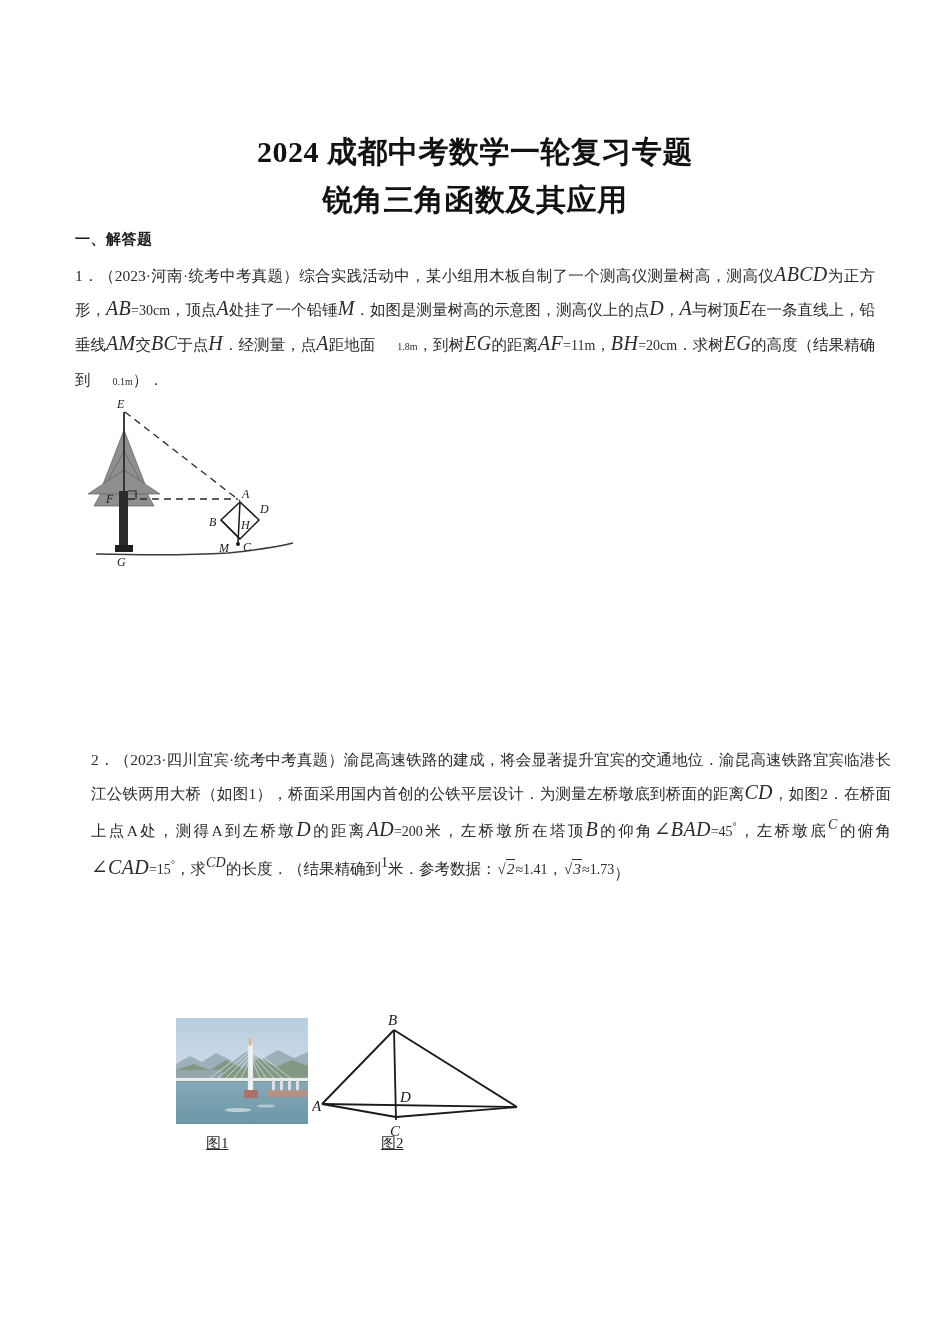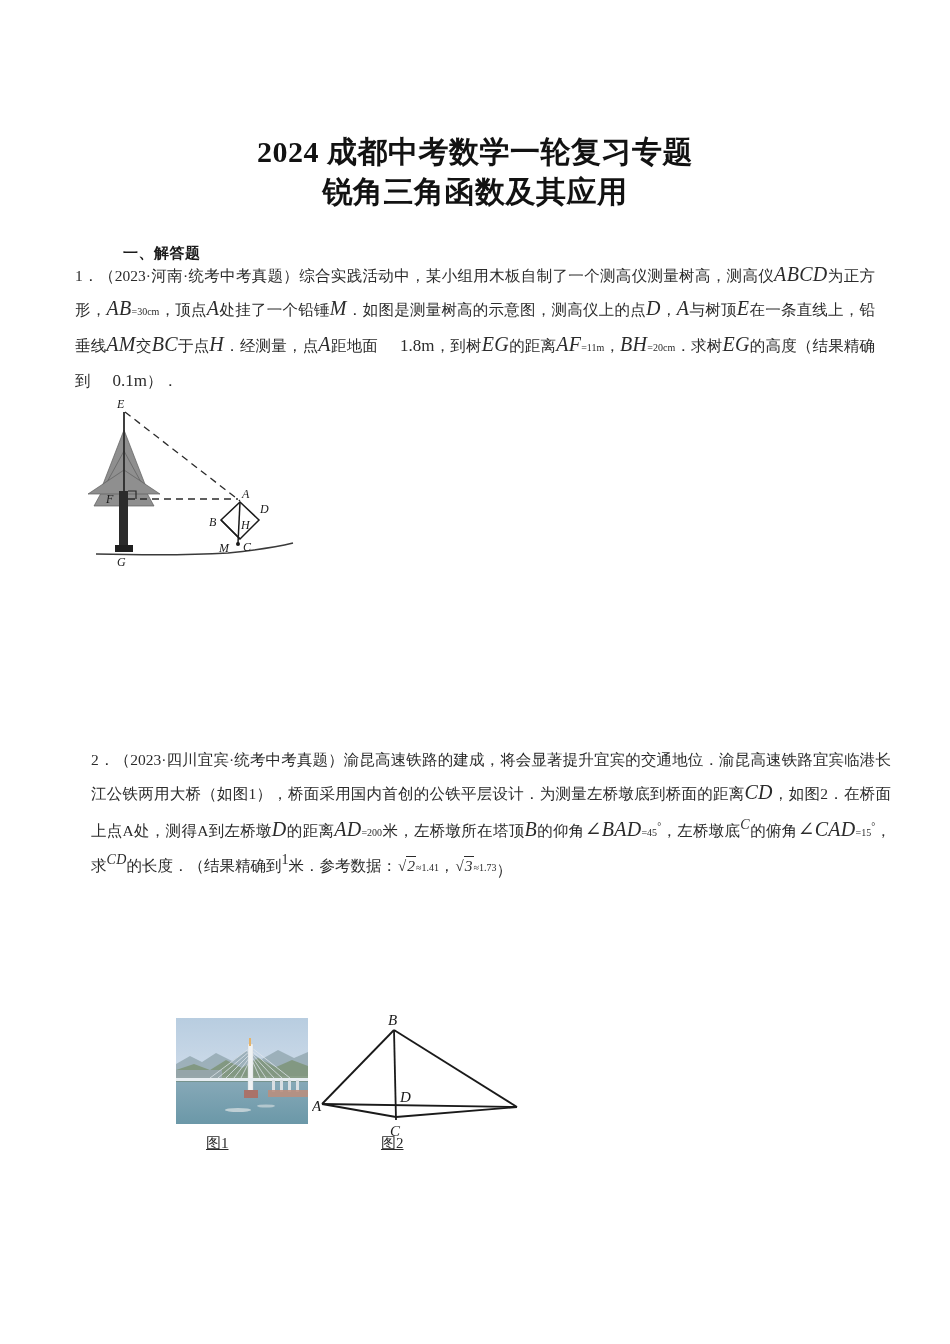--- a/index.html
+++ b/index.html
@@ -33,32 +33,31 @@
     color: #121212;
     margin: 0;
     padding: 0;
   }
   .title-block {
     position: absolute;
     left: 75px;
     top: 133px;
     width: 800px;
   }
-  .title-line2 { margin-top: 2px; }
+  .title-line2 { margin-top: 10px; }
 
   
   .section-head {
     position: absolute;
     left: 75px;
-    top: 244px;
+    top: 230px;
     font-size: 15px;
     font-weight: bold;
     color: #1a1a1a;
     letter-spacing: 0.5px;
-    margin-left: 48px;
   }
 
   
   .prob {
     position: absolute;
     left: 75px;
     width: 800px;
     font-size: 15.5px;
     line-height: 33px;
     text-align: justify;
@@ -76,23 +75,23 @@
   
   .mi {
     font-family: "Liberation Serif", "DejaVu Serif", serif;
     font-style: italic;
     font-size: 20px;
     letter-spacing: 0.3px;
   }
   .mn {
     font-family: "Liberation Serif", "DejaVu Serif", serif;
     font-style: normal;
-    font-size: 10px;
-  }
-  .sml { font-size: 17px; margin-left: 22px; }
+    font-size: 14px;
+  }
+  .sml { font-size: 10px; margin-left: 22px; }
   .sup { vertical-align: super; font-size: 10px; }
 
   .rad {
     display: inline-block;
     position: relative;
     font-style: italic;
     padding-left: 1px;
   }
   .rad .rsym { font-style: normal; font-size: 15px; }
   .rad .rbody {

